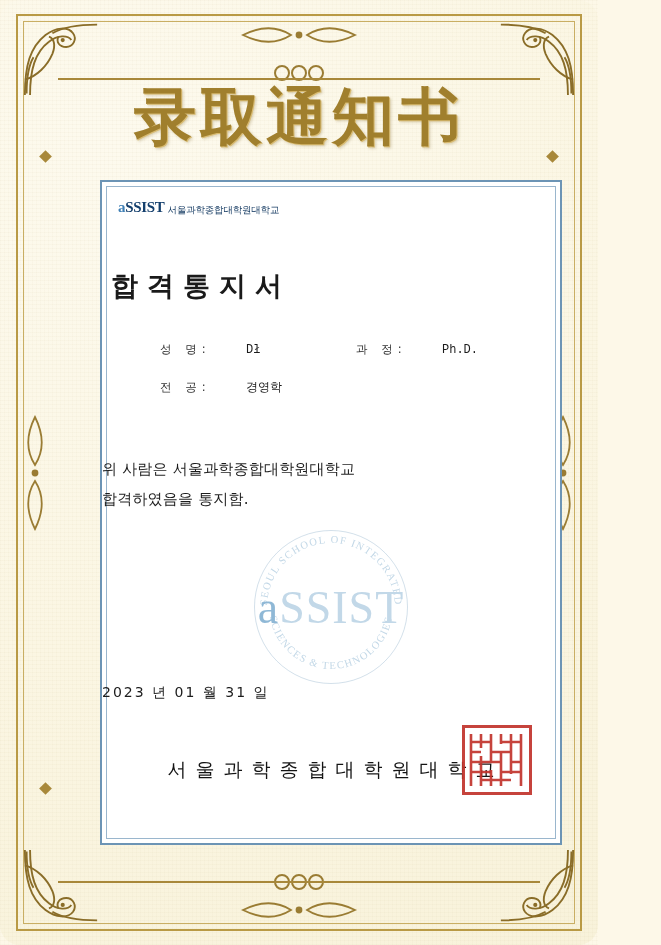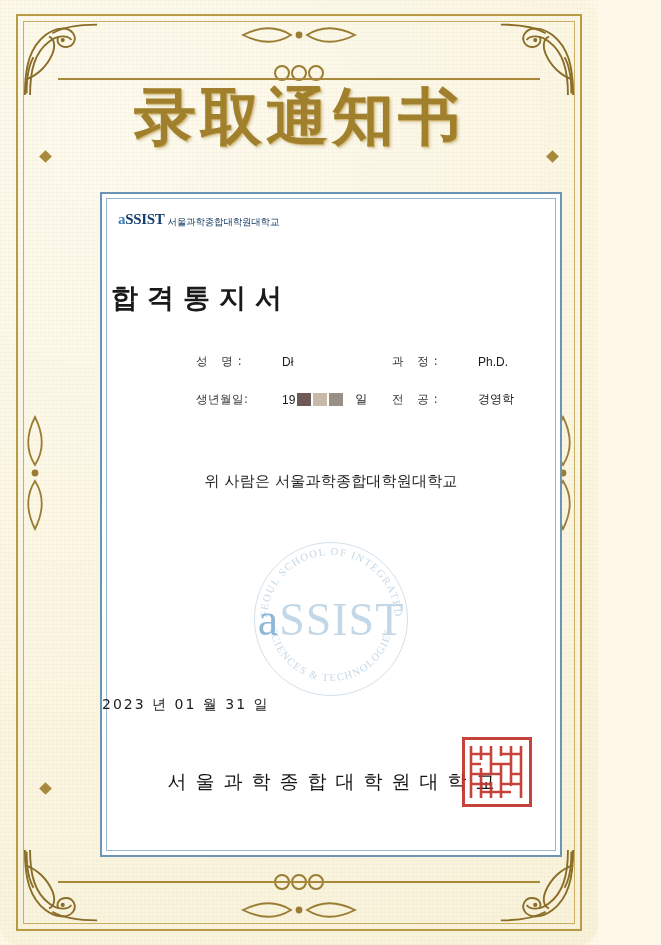--- a/index.html
+++ b/index.html
@@ -111,21 +111,21 @@
     letter-spacing: 4px;
     color: #a07f2d;
     text-shadow: 1px 1px 0 #d8bb72, 2px 2px 3px rgba(120,95,30,0.28);
     line-height: 1;
   }
 
   
   .certificate {
     position: absolute;
     left: 100px;
-    top: 192px;
+    top: 180px;
     width: 462px;
     height: 665px;
     background: #ffffff;
     border: 2px solid #6c94b5;
     box-sizing: border-box;
     box-shadow: 0 0 0 1px #ffffff inset;
   }
   .cert-inner-line {
     position: absolute;
     inset: 4px;
@@ -197,45 +197,44 @@
   }
   .f-label {
     width: 86px;
     letter-spacing: 5px;
     color: #333;
     flex: 0 0 auto;
   }
   .f-label.wide { letter-spacing: 0.5px; }
   .f-value {
     flex: 0 0 auto;
-    font-family: Liberation Sans, sans-serif;
+    font-family: Liberation Mono, monospace;
     font-size: 12px;
     color: #1b1b1b;
     display: flex;
     align-items: center;
     gap: 2px;
   }
-  .f-left { width: 196px; display: flex; align-items: center; margin-left: 36px; }
+  .f-left { width: 196px; display: flex; align-items: center; }
   .redact {
     display: inline-block;
     width: 14px;
     height: 13px;
     vertical-align: middle;
   }
   .redact.r1 { background: #6f5a57; }
   .redact.r2 { background: #c8b9a9; }
   .redact.r3 { background: #9a8f86; }
   .redact.name { width: 10px; height: 12px; background: #ffffff; }
 
   
   .statement {
     position: absolute;
     top: 272px;
     left: 0; right: 0;
-    text-align: center;
     font-family: "DejaVu Sans", sans-serif;
     font-size: 15px;
     line-height: 30px;
     color: #1c1c1c;
     letter-spacing: 0.2px;
   }
 
   
   .watermark {
     position: absolute;
@@ -432,37 +431,28 @@
           <span class="f-value">
             <span>Dł</span>
             <span class="redact name"></span>
           </span>
         </div>
         <span class="f-label">과    정:</span>
         <span class="f-value">Ph.D.</span>
       </div>
 
       <div class="field-row">
-        <div class="f-left">
-          <span class="f-label wide">생년월일:</span>
-          <span class="f-value">
-            <span>19</span>
-            <span class="redact r1"></span>
-            <span class="redact r2"></span>
-            <span class="redact r3"></span>
-            <span style="margin-left:10px">일</span>
-          </span>
-        </div>
         <span class="f-label">전    공:</span>
         <span class="f-value">경영학</span>
       </div>
     </div>
 
     <div class="statement">
       <div>위 사람은 서울과학종합대학원대학교</div>
+      <div>합격하였음을 통지함.</div>
     </div>
 
     <div class="watermark">
       <div class="wm-circle"></div>
       <div class="wm-ring-text">
         <svg viewBox="0 0 164 164">
           <defs>
             <path id="wmTop" d="M 18,82 A 64,64 0 0 1 146,82"></path>
             <path id="wmBot" d="M 20,82 A 62,62 0 0 0 144,82"></path>
           </defs>

